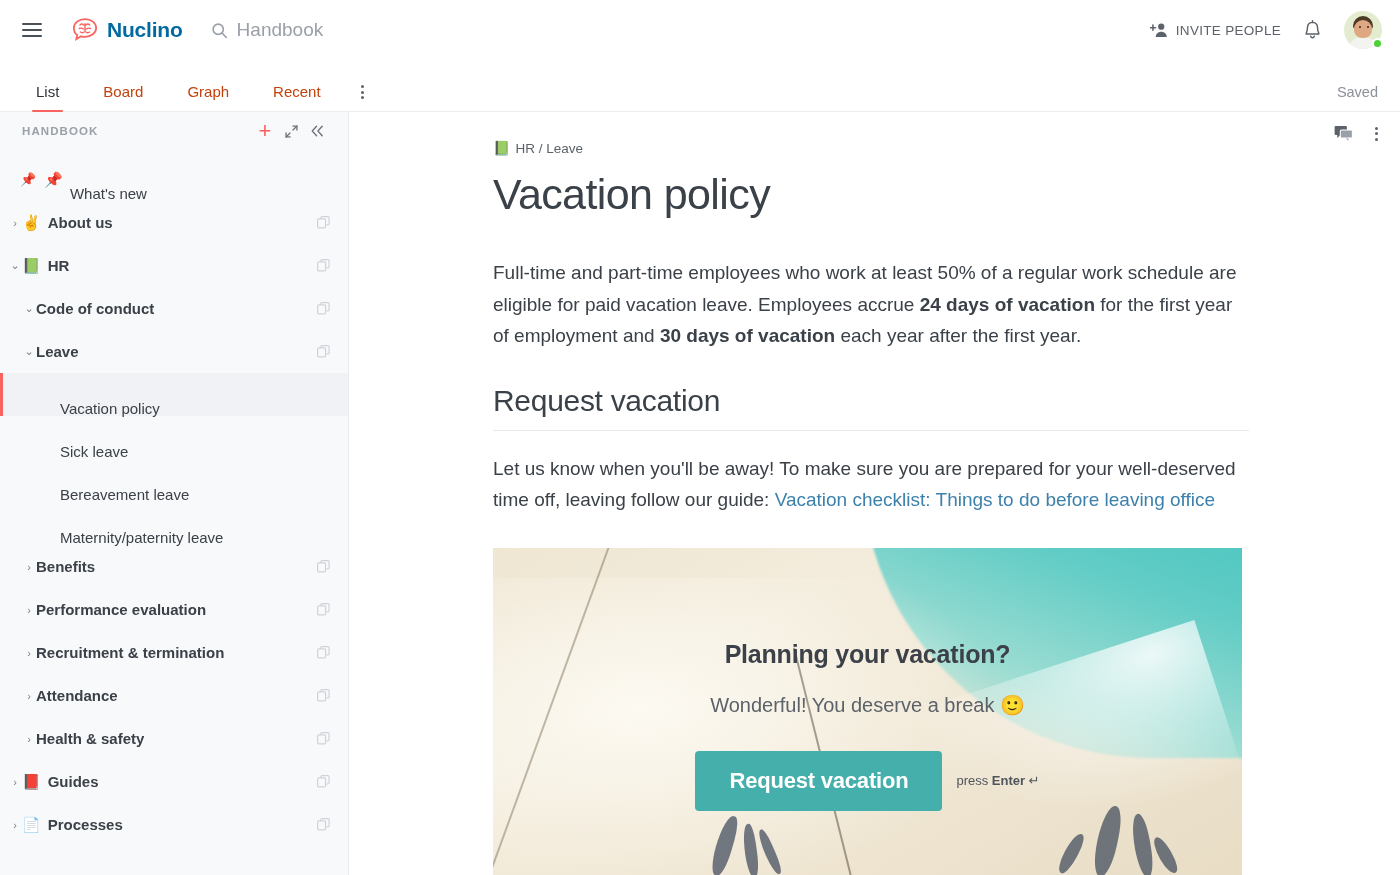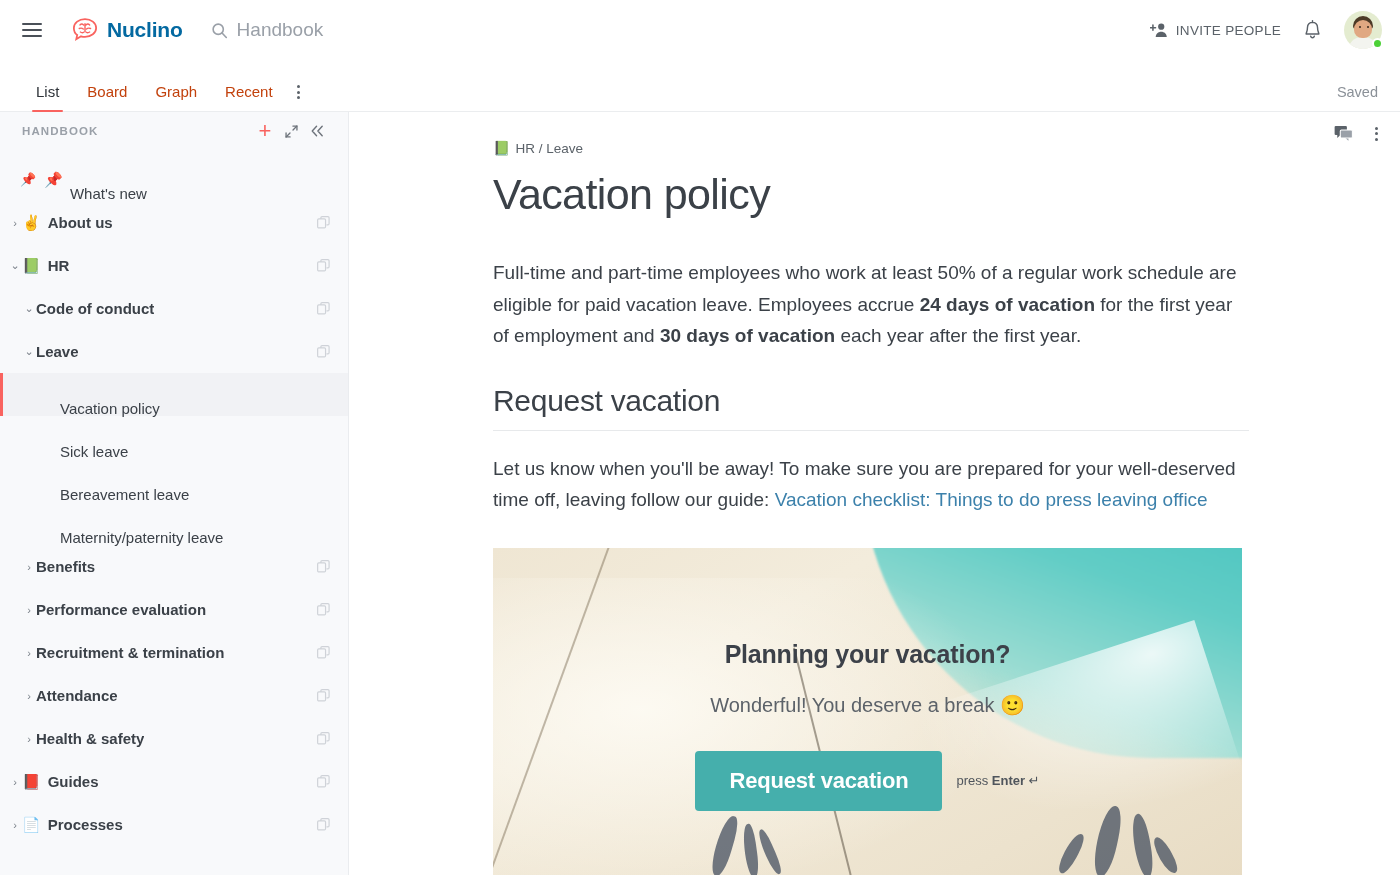--- a/index.html
+++ b/index.html
@@ -62,21 +62,21 @@
     position: absolute; right: -1px; bottom: 0px;
     width: 11px; height: 11px; border-radius: 50%;
     background: #4cd137; border: 2px solid #fff;
   }
 
   
   .tabbar {
     height: 52px; width: 1400px; display: flex; align-items: flex-end;
     border-bottom: 1px solid #ebedef; position: relative; background:#fff;
   }
-  .tabs { display: flex; align-items: flex-end; gap: 0; margin-left: 22px; }
+  .tabs { display: flex; align-items: flex-end; gap: 16px; margin-left: 22px; }
   .tab {
     font-size: 15px; color: #c2410c; padding: 0 14px 11px 14px;
     cursor: pointer; position: relative; white-space: nowrap;
   }
   .tab.active { color: #2f343a; }
   .tab.active::after {
     content: ""; position: absolute; left: 10px; right: 10px; bottom: -1px;
     height: 2.5px; background: #f9635f; border-radius: 2px;
   }
   .tab-more { padding: 0 10px 12px 10px; cursor: pointer; }
@@ -448,21 +448,21 @@
 
       <h1 class="doc-title">Vacation policy</h1>
 
       <p class="para">
         <span>Full-time and part-time employees who work at least 50% of a regular work schedule are eligible for paid vacation leave. Employees accrue </span><b>24 days of vacation</b><span> for the first year of employment and </span><b>30 days of vacation</b><span> each year after the first year.</span>
       </p>
 
       <h2 class="h2">Request vacation</h2>
 
       <p class="para">
-        <span>Let us know when you'll be away! To make sure you are prepared for your well-deserved time off, leaving follow our guide: </span><a class="link">Vacation checklist: Things to do press leaving office</a>
+        <span>Let us know when you'll be away! To make sure you are prepared for your well-deserved time off, leaving follow our guide: </span><a class="link">Vacation checklist: Things to do before leaving office</a>
       </p>
 
       <div class="embed">
         <div class="sea"></div>
         <div class="foam"></div>
         <div class="sand-light"></div>
 
         <div class="crack" style="left:118px; top:-10px; height:360px; transform:rotate(20deg);"></div>
         <div class="crack" style="left:300px; top:100px; height:260px; transform:rotate(-14deg); background:rgba(80,70,55,.5);"></div>
 

